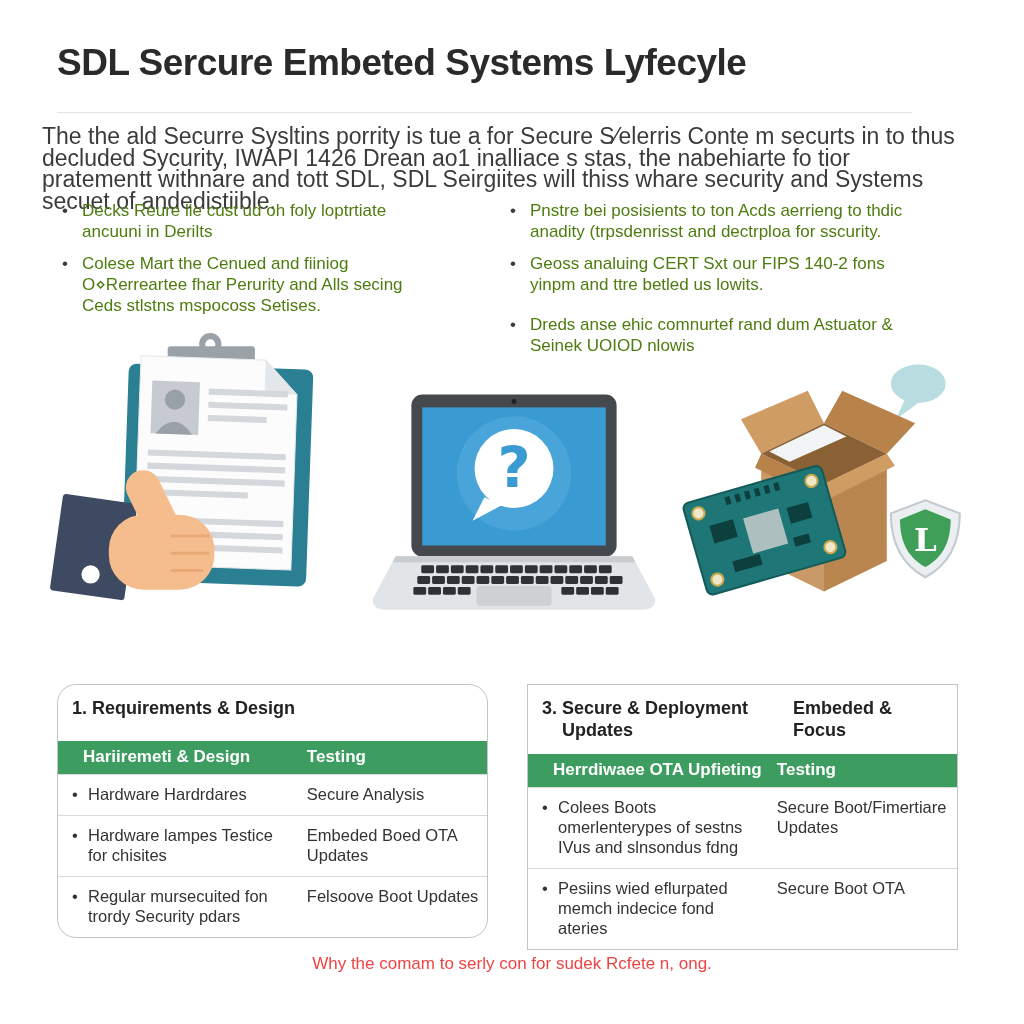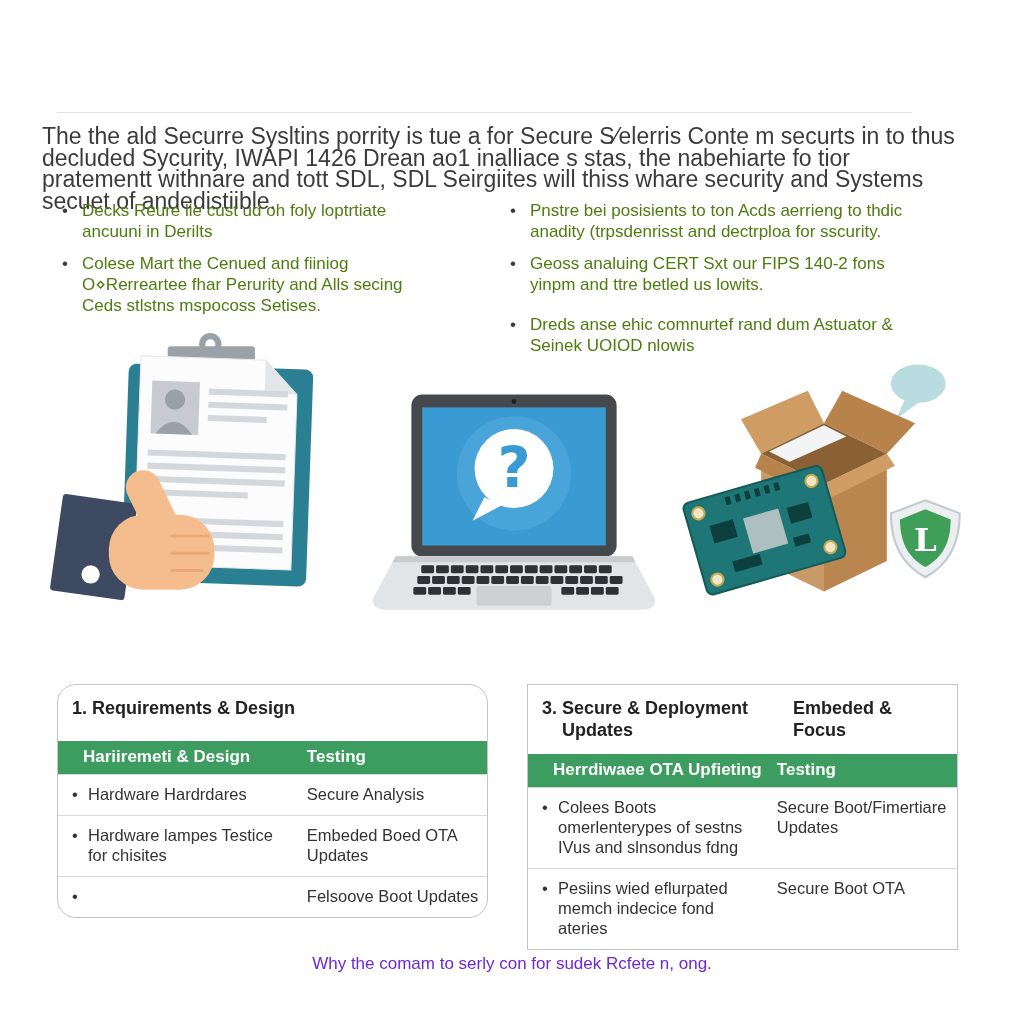--- a/index.html
+++ b/index.html
@@ -39,27 +39,28 @@
   .tbl-head .c1{width:58%;padding-left:25px;box-sizing:border-box;}
   .tbl-head .c2{width:42%;box-sizing:border-box;padding-right:6px;}
   .tbl-row{display:flex;font-size:16.5px;color:#333;border-top:1px solid #dadada;
            padding:9px 0 11px;line-height:20px;}
   .tbl-row:first-of-type{border-top:none;}
   .tbl-row .c1{width:58%;box-sizing:border-box;padding-left:14px;padding-right:18px;display:flex;}
   .tbl-row .c1 .dot{width:16px;flex:0 0 16px;}
   .tbl-row .c2{width:42%;box-sizing:border-box;padding-right:6px;}
 
   .footer{position:absolute;top:954px;left:0;width:100%;text-align:center;
-          font-size:17px;color:#6d28d9;}
+          font-size:17px;color:#ef4444;}
 </style>
 </head>
 <body>
 
 <div class="page">
 
+  <div class="doc-title">SDL Sercure Embeted Systems Lyfecyle</div>
   <div class="title-rule"></div>
 
   <div class="intro">The the ald Securre Sysltins porrity is tue a for Secure S⁄elerris Conte m securts in to thus decluded Sycurity, IWAPI 1426 Drean ao1 inalliace s stas, the nabehiarte fo tior pratementt withnare and tott SDL, SDL Seirgiites will thiss whare security and Systems secuet of andedistiible.</div>
 
   <div class="bullet-col left">
     <ul class="blist">
       <li>Decks Reure lie cust ud oh foly loptrtiate ancuuni in Derilts</li>
       <li>Colese Mart the Cenued and fiiniog O⋄Rerreartee fhar Perurity and Alls secing Ceds stlstns mspocoss Setises.</li>
     </ul>
   </div>
@@ -220,20 +221,21 @@
     <div class="tbl-row">
       <div class="c1">
           <span class="dot">•</span>
           <span>Hardware lampes Testice for chisites</span>
         </div>
       <div class="c2">Embeded Boed OTA Updates</div>
     </div>
     <div class="tbl-row">
       <div class="c1">
           <span class="dot">•</span>
+          <span>Regular mursecuited fon trordy Security pdars</span>
         </div>
       <div class="c2">Felsoove Boot Updates</div>
     </div>
   </div>
 
   <div class="tbl right">
     <div class="tbl-title">
       <div class="t1">3. Secure &amp; Deployment Updates</div>
       <div class="t2">Embeded &amp; Focus</div>
     </div>

